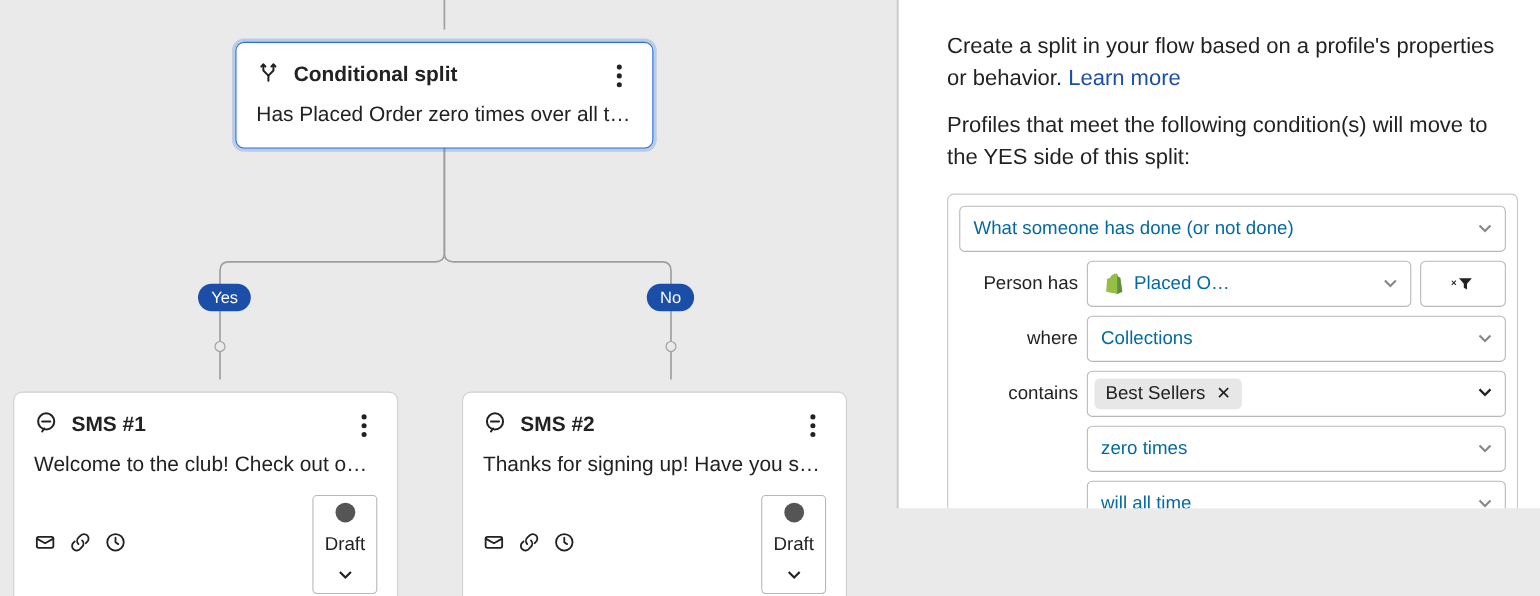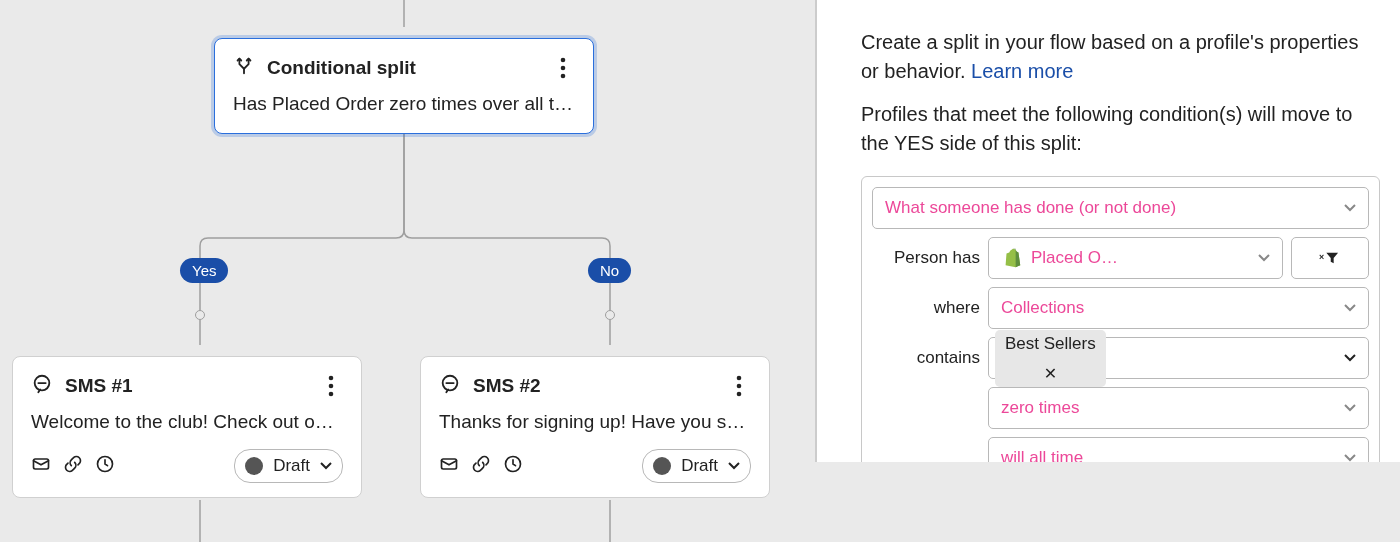--- a/index.html
+++ b/index.html
@@ -95,23 +95,24 @@
     color: #222;
   }
   .footer-icons svg { width: 20px; height: 20px; }
 
   .status-select {
     margin-left: auto;
     display: flex;
     align-items: center;
     gap: 10px;
     border: 1px solid #b8b8b8;
-    border-radius: 16px;
+    border-radius: 4px;
     padding: 6px 10px 6px 10px;
     cursor: pointer;
+    flex-direction: column;
   }
   .status-dot {
     width: 18px; height: 18px;
     background: #555;
     border-radius: 50%;
   }
   .status-label { font-size: 17px; color: #222; }
 
   
   .pill {
@@ -165,21 +166,21 @@
   .select {
     display: flex;
     align-items: center;
     border: 1px solid #b8b8b8;
     border-radius: 5px;
     background: #fff;
     height: 42px;
     padding: 0 12px;
     cursor: pointer;
     font-size: 17px;
-    color: #ec4899;
+    color: #0369a1;
     position: relative;
   }
   .select .caret {
     margin-left: auto;
     color: #888;
   }
   .caret svg { width: 12px; height: 10px; }
 
   .row {
     display: flex;
@@ -227,21 +228,20 @@
   }
   .chip {
     display: inline-flex;
     align-items: center;
     gap: 10px;
     background: #e7e7e7;
     border-radius: 5px;
     padding: 4px 10px;
     font-size: 17px;
     color: #222;
-    flex-direction: column;
   }
   .chip .remove {
     cursor: pointer;
     font-size: 16px;
     color: #222;
   }
 
   .bool-row {
     display: flex;
     align-items: center;

